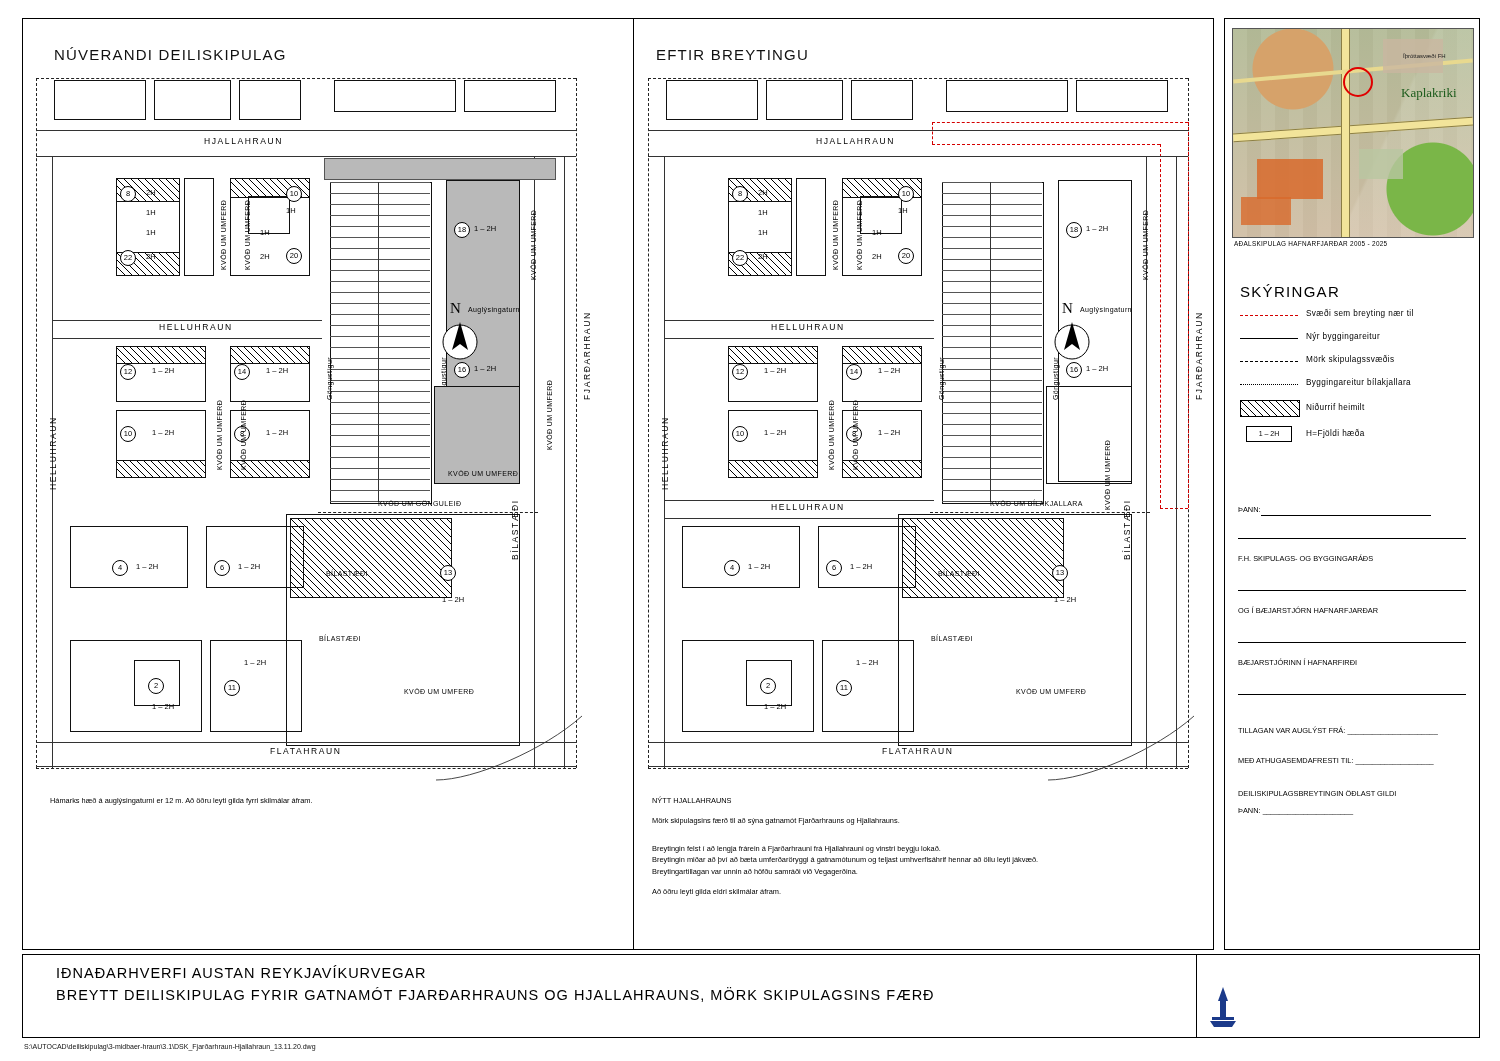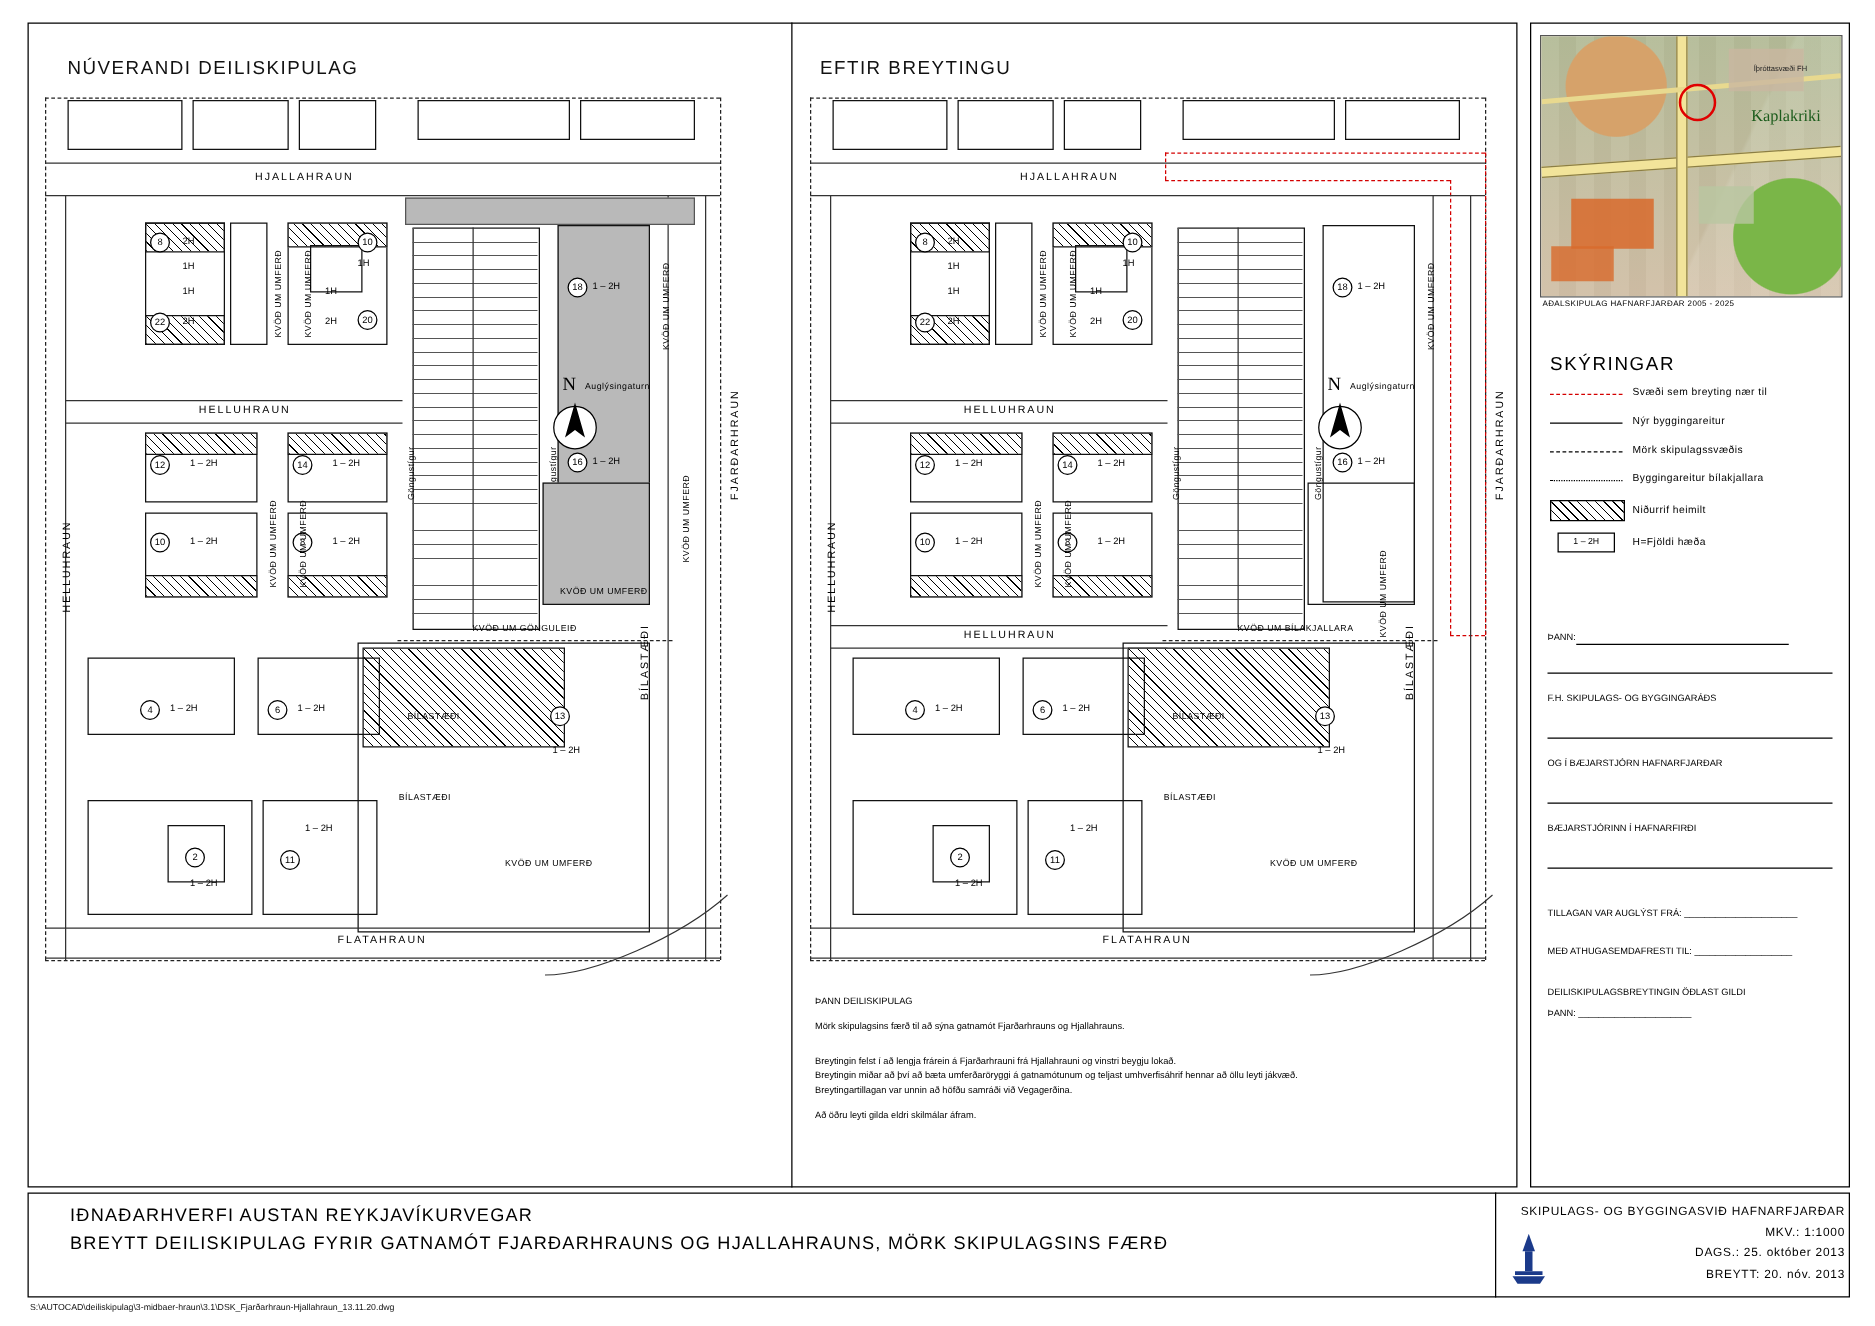--- a/index.html
+++ b/index.html
@@ -373,24 +373,25 @@
 
     <div class="thin" style="left:2px;top:672px;width:540px;"></div>
     <div class="thin" style="left:2px;top:696px;width:540px;"></div>
     <div class="road-name" style="left:236px;top:676px;">FLATAHRAUN</div>
     <svg style="position:absolute;left:400px;top:640px;" width="150" height="80">
       <path d="M2,70 C40,70 110,40 148,6" stroke="#333" fill="none" stroke-width="0.9"></path>
     </svg>
   </div>
 
   <div class="notes" style="left:50px;top:795px;width:560px;">
+    <p>Hámarks hæð á auglýsingaturni er 12 m. Að öðru leyti gilda fyrri skilmálar áfram.</p>
   </div>
 
   <div class="notes" style="left:652px;top:795px;width:540px;">
-    <p class="hdr">ÞANN DEILISKIPULAG</p>
+    <p class="hdr">NÝTT HJALLAHRAUNS</p>
     <p style="margin-bottom:16px">Mörk skipulagsins færð til að sýna gatnamót Fjarðarhrauns og Hjallahrauns.</p>
     <p style="margin-bottom:0">Breytingin felst í að lengja frárein á Fjarðarhrauni frá Hjallahrauni og vinstri beygju lokað.</p>
     <p style="margin-bottom:0">Breytingin miðar að því að bæta umferðaröryggi á gatnamótunum og teljast umhverfisáhrif hennar að öllu leyti jákvæð.</p>
     <p>Breytingartillagan var unnin að höfðu samráði við Vegagerðina.</p>
     <p>Að öðru leyti gilda eldri skilmálar áfram.</p>
   </div>
 
   <div class="keymap">
     <div class="base"></div>
     <div class="kg" style="left:0;top:0;width:240px;height:208px;
@@ -468,21 +469,15 @@
     <div>BREYTT DEILISKIPULAG FYRIR GATNAMÓT FJARÐARHRAUNS OG HJALLAHRAUNS, MÖRK SKIPULAGSINS FÆRÐ</div>
   </div>
   <div class="north-icon">
     <svg width="34" height="44" viewBox="0 0 34 44">
       <polygon points="17,2 12,16 22,16" fill="#1b3a8a"></polygon>
       <rect x="14" y="16" width="6" height="16" fill="#1b3a8a"></rect>
       <polygon points="4,36 30,36 26,42 8,42" fill="#1b3a8a"></polygon>
       <rect x="6" y="32" width="22" height="3" fill="#1b3a8a"></rect>
     </svg>
   </div>
-  <div class="tb-right">
-    <div>SKIPULAGS- OG BYGGINGASVIÐ HAFNARFJARÐAR</div>
-    <div>MKV.: 1:1000</div>
-    <div>DAGS.: 25. október 2013</div>
-    <div>BREYTT: 20. nóv. 2013</div>
-  </div>
 
   <div class="footer-path">S:\AUTOCAD\deiliskipulag\3-midbaer-hraun\3.1\DSK_Fjarðarhraun-Hjallahraun_13.11.20.dwg</div>
 </div>
 
 </body></html>

